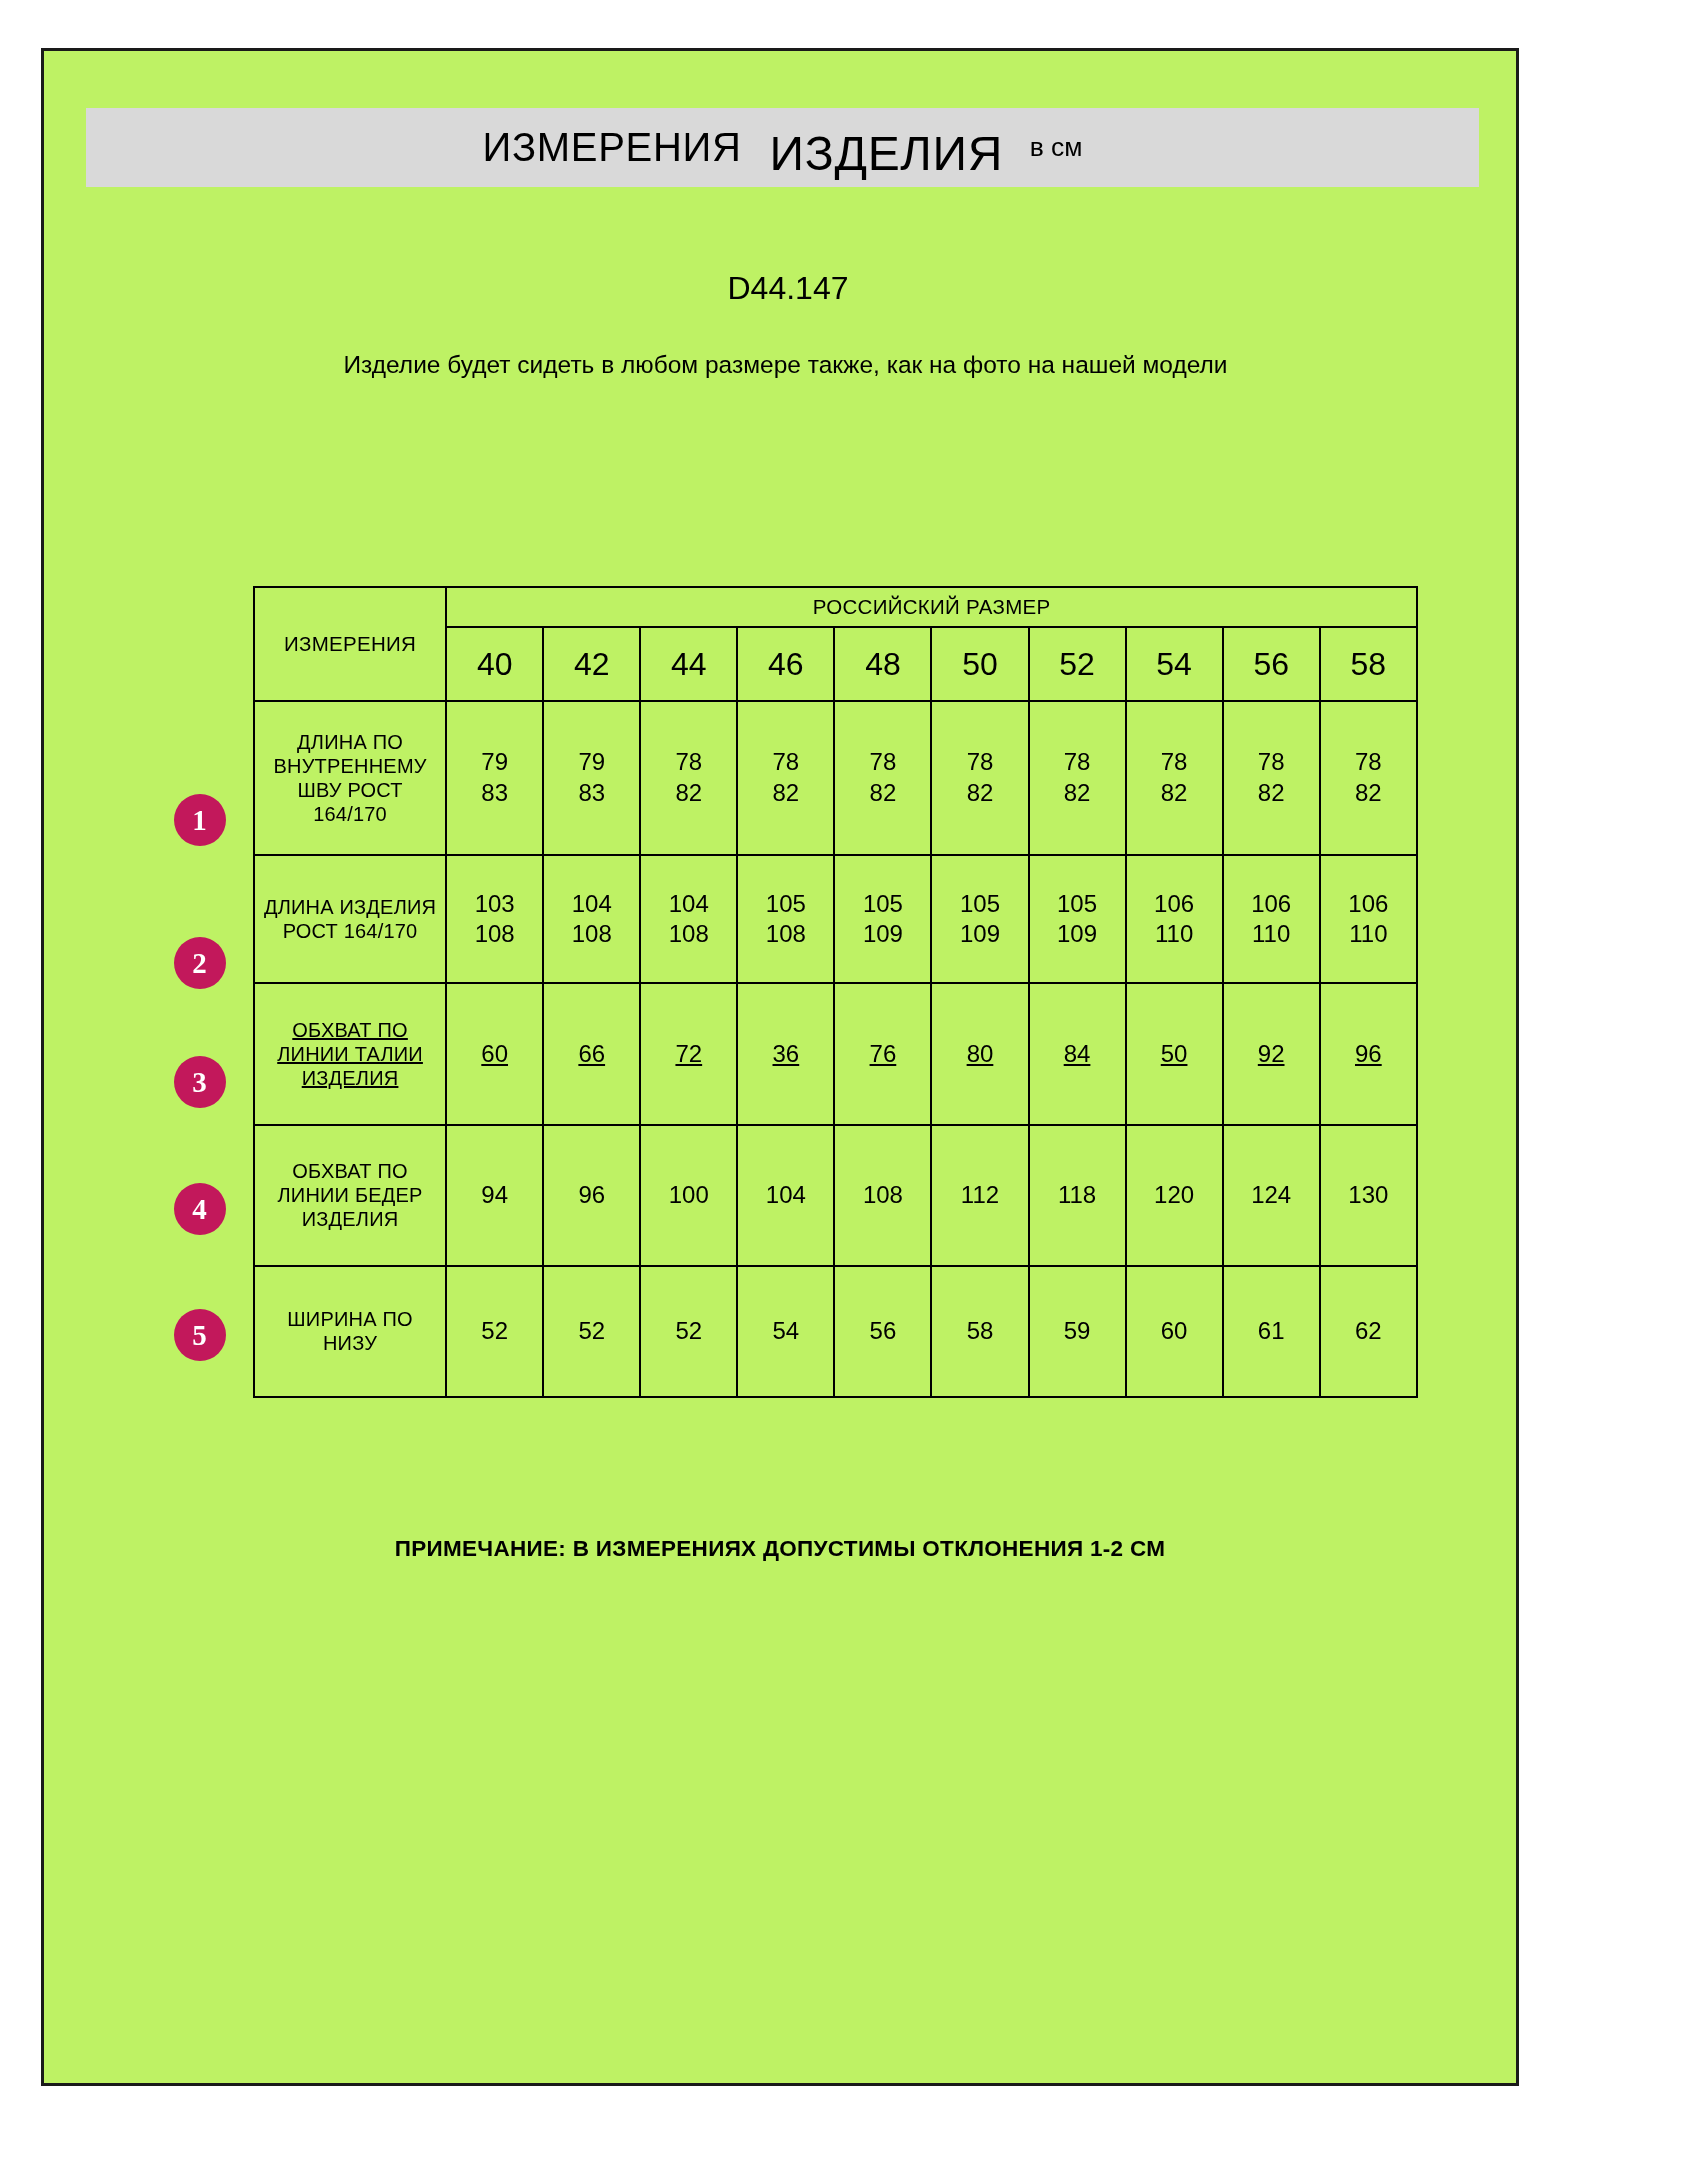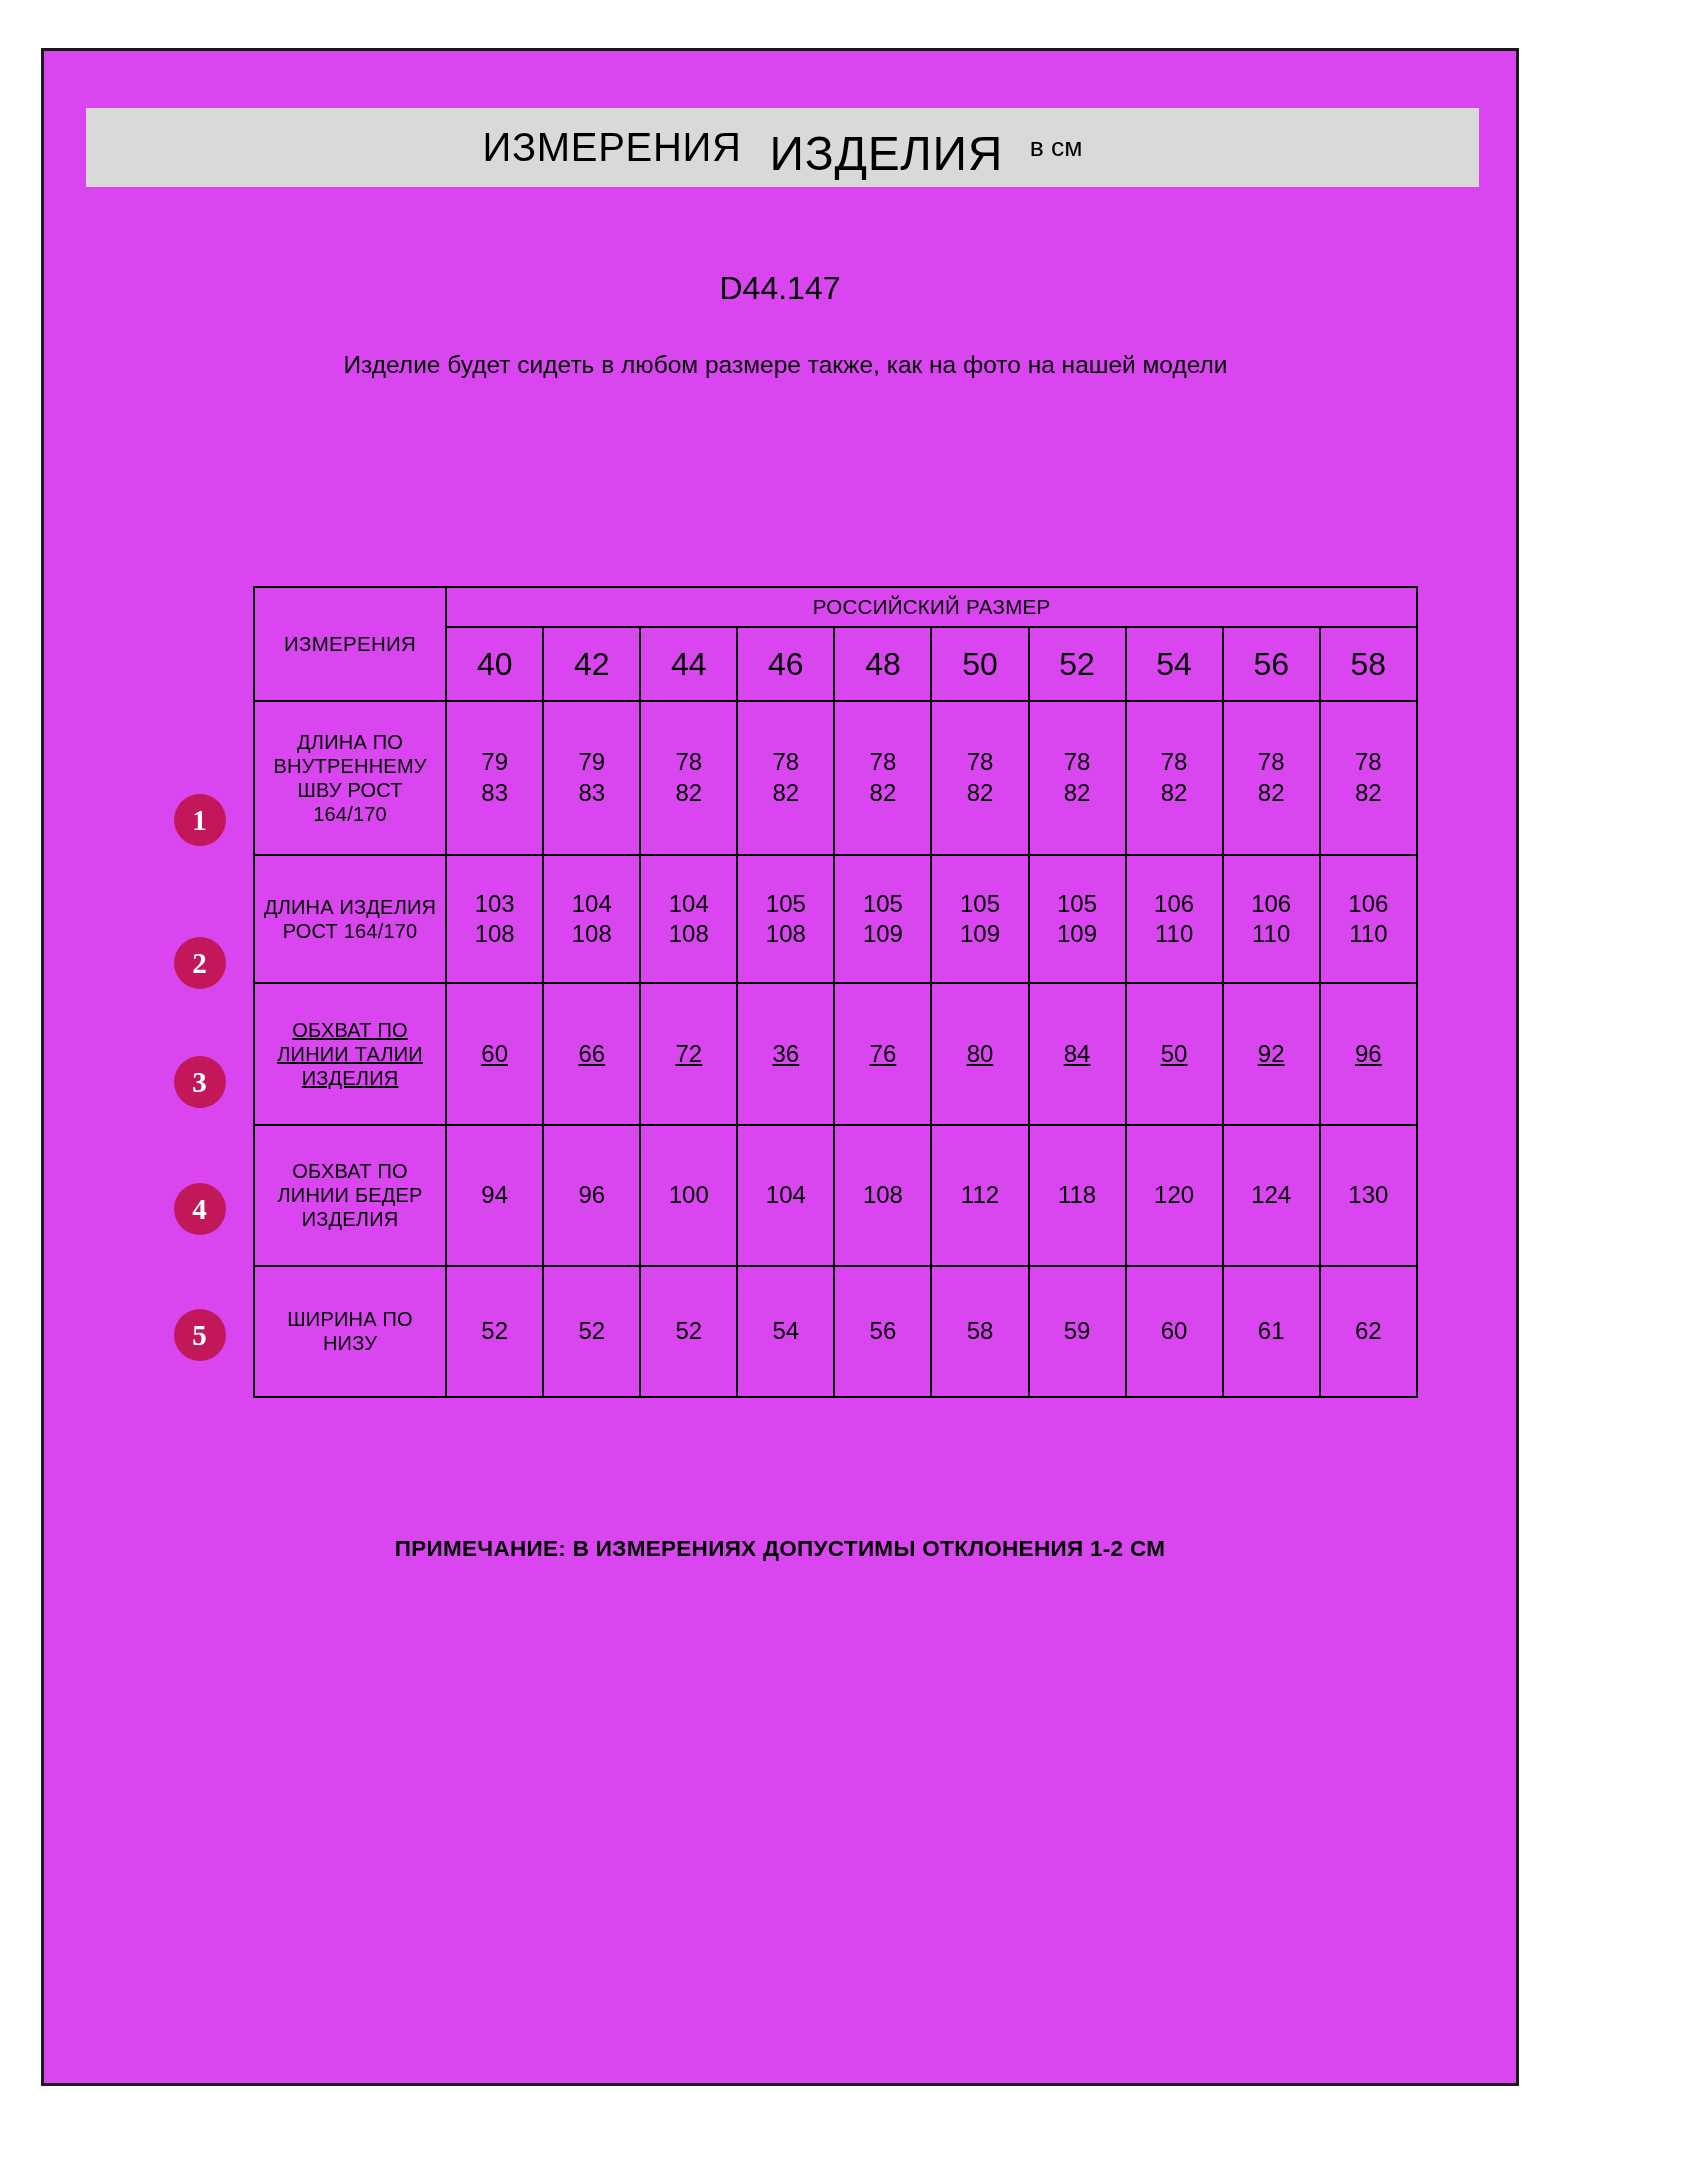--- a/index.html
+++ b/index.html
@@ -14,21 +14,21 @@
     color: #000;
     -webkit-font-smoothing: antialiased;
   }
   .page {
     position: absolute;
     left: 41px;
     top: 48px;
     width: 1478px;
     height: 2038px;
     border: 3.3px solid #1a1a1a;
-    background: #d946ef;
+    background: #bef264;
     box-sizing: border-box;
   }
   .title-band {
     position: absolute;
     left: 42px;
     top: 57px;
     width: 1393px;
     height: 79px;
     background: #d9d9d9;
     display: flex;
@@ -48,21 +48,21 @@
     margin-top: 12px;
   }
   .title-unit {
     font-size: 26.5px;
     font-weight: 400;
     margin-left: 26.5px;
   }
   .article-code {
     position: absolute;
     top: 219px;
-    left: 0;
+    left: 8px;
     width: 100%;
     text-align: center;
     font-size: 32px;
     font-weight: 400;
   }
   .subtitle {
     position: absolute;
     top: 299px;
     left: 205px;
     width: 1073px;

